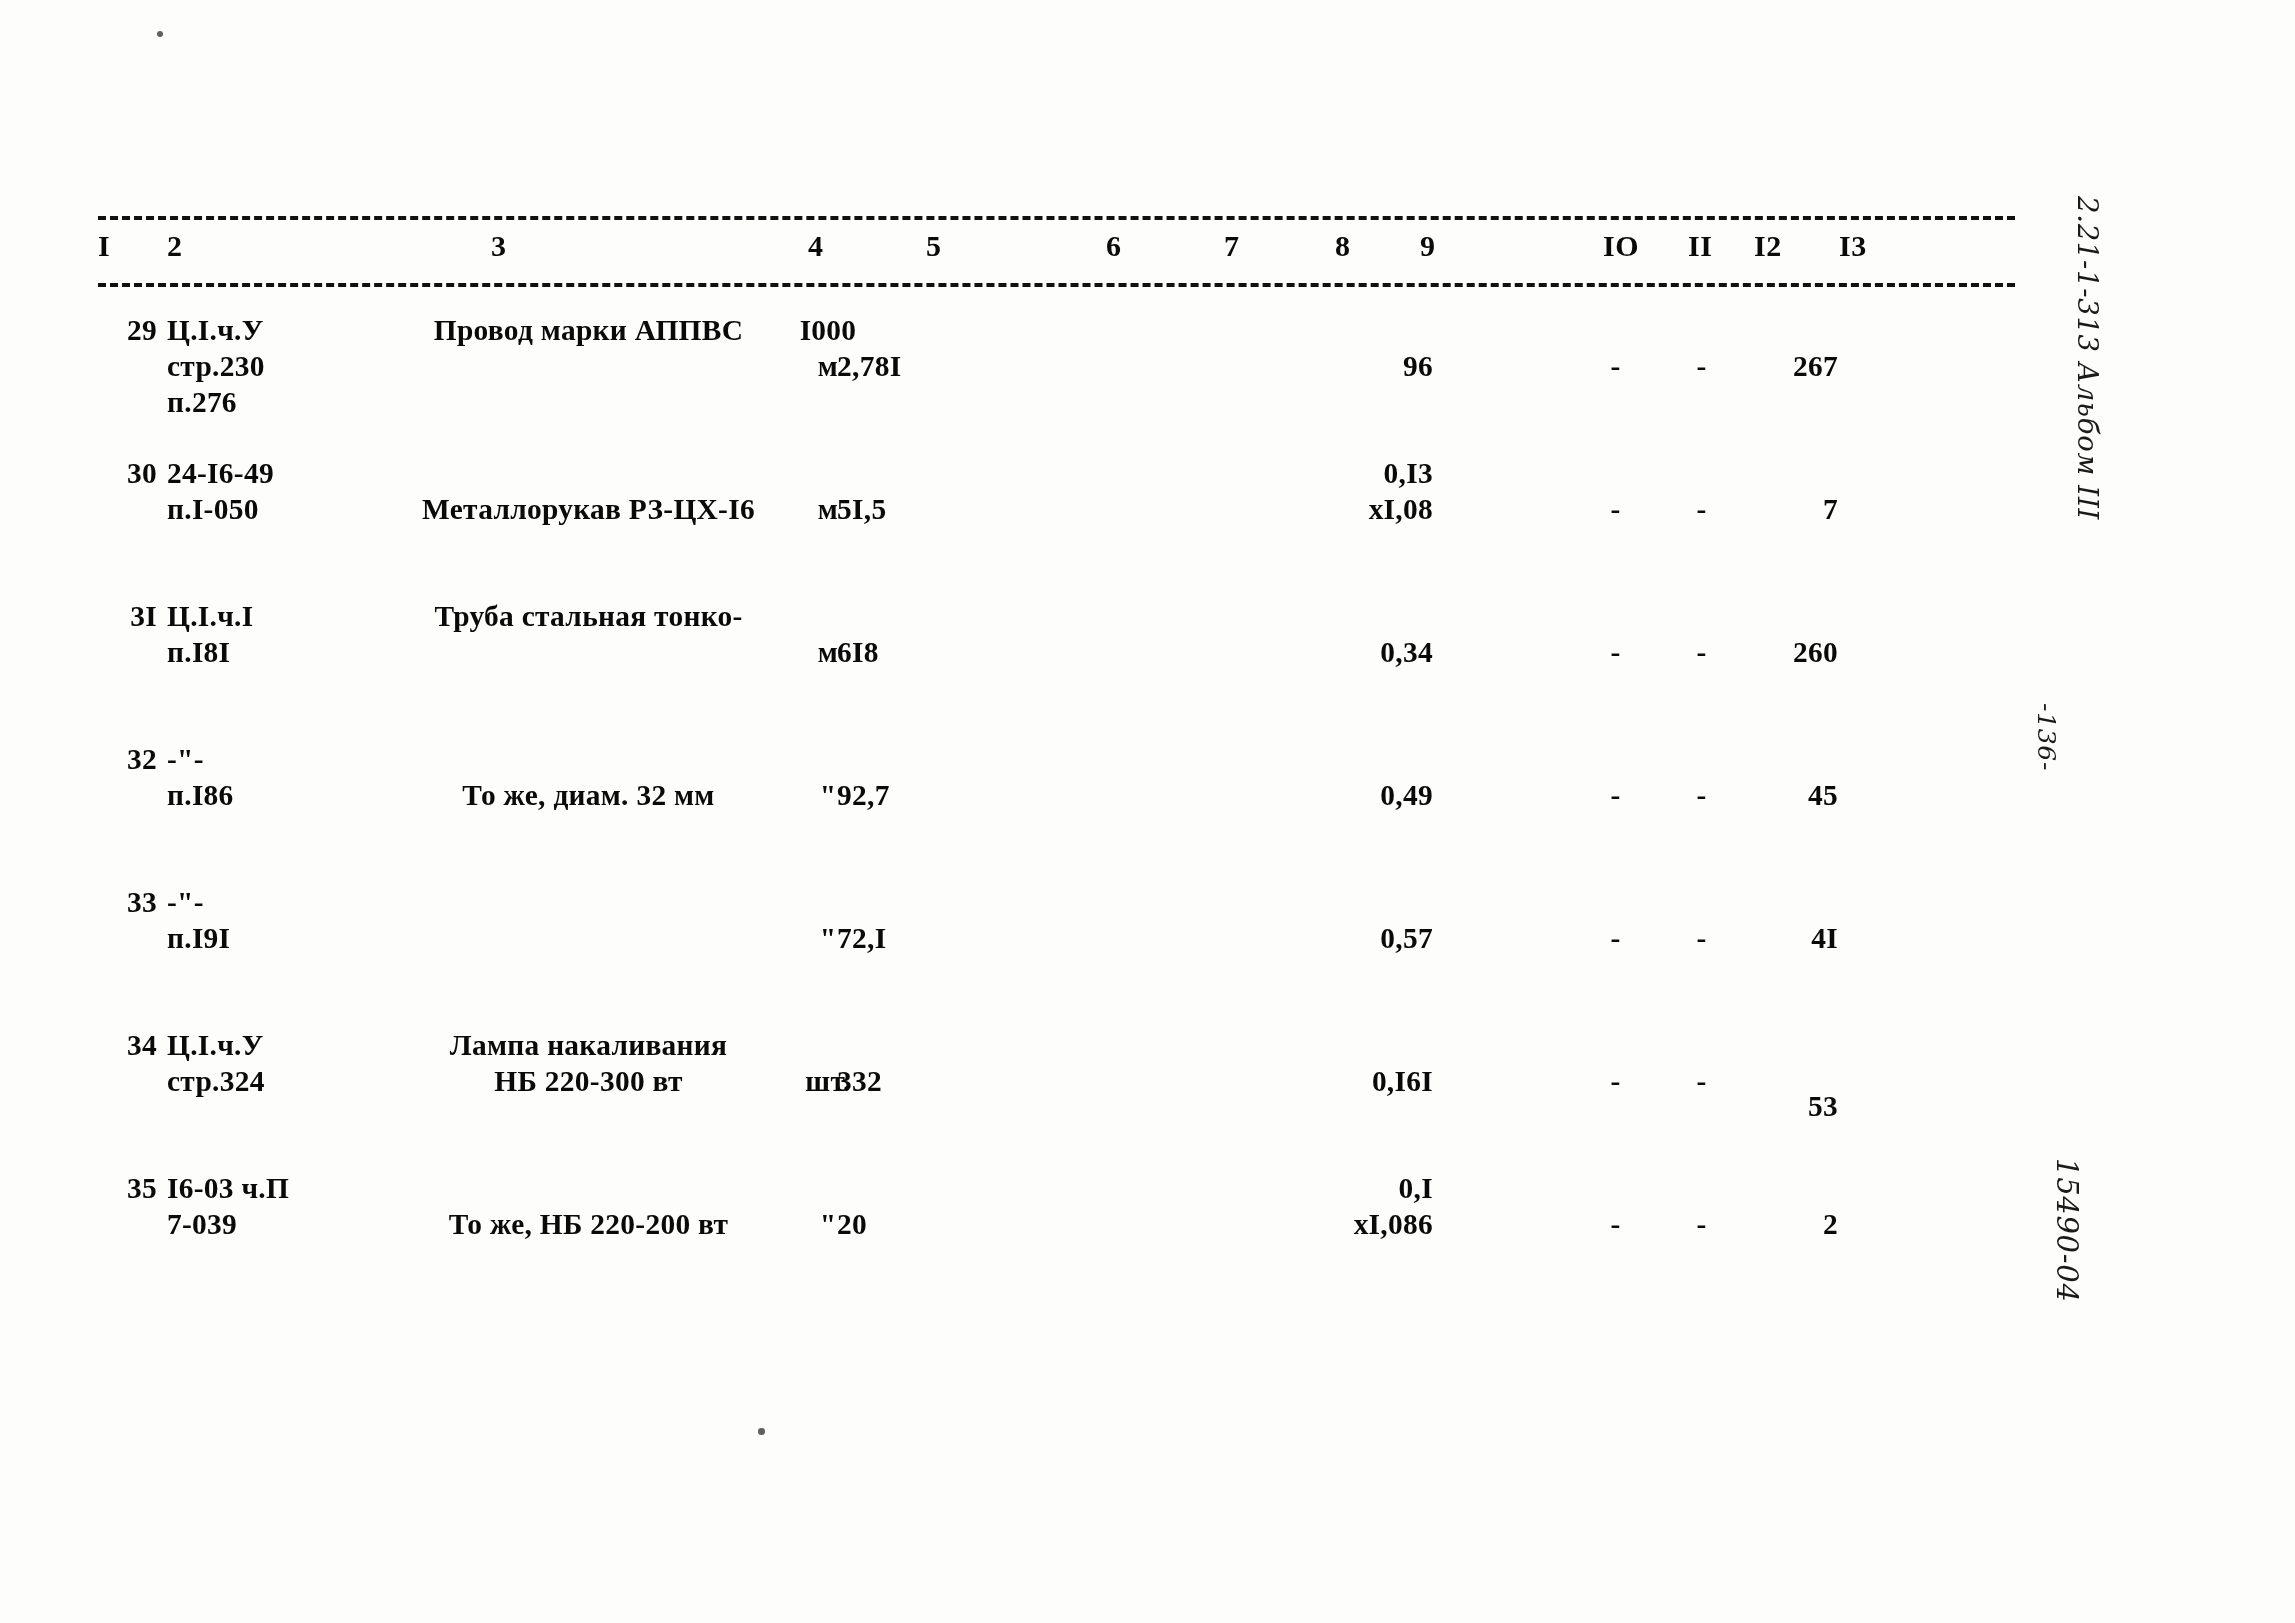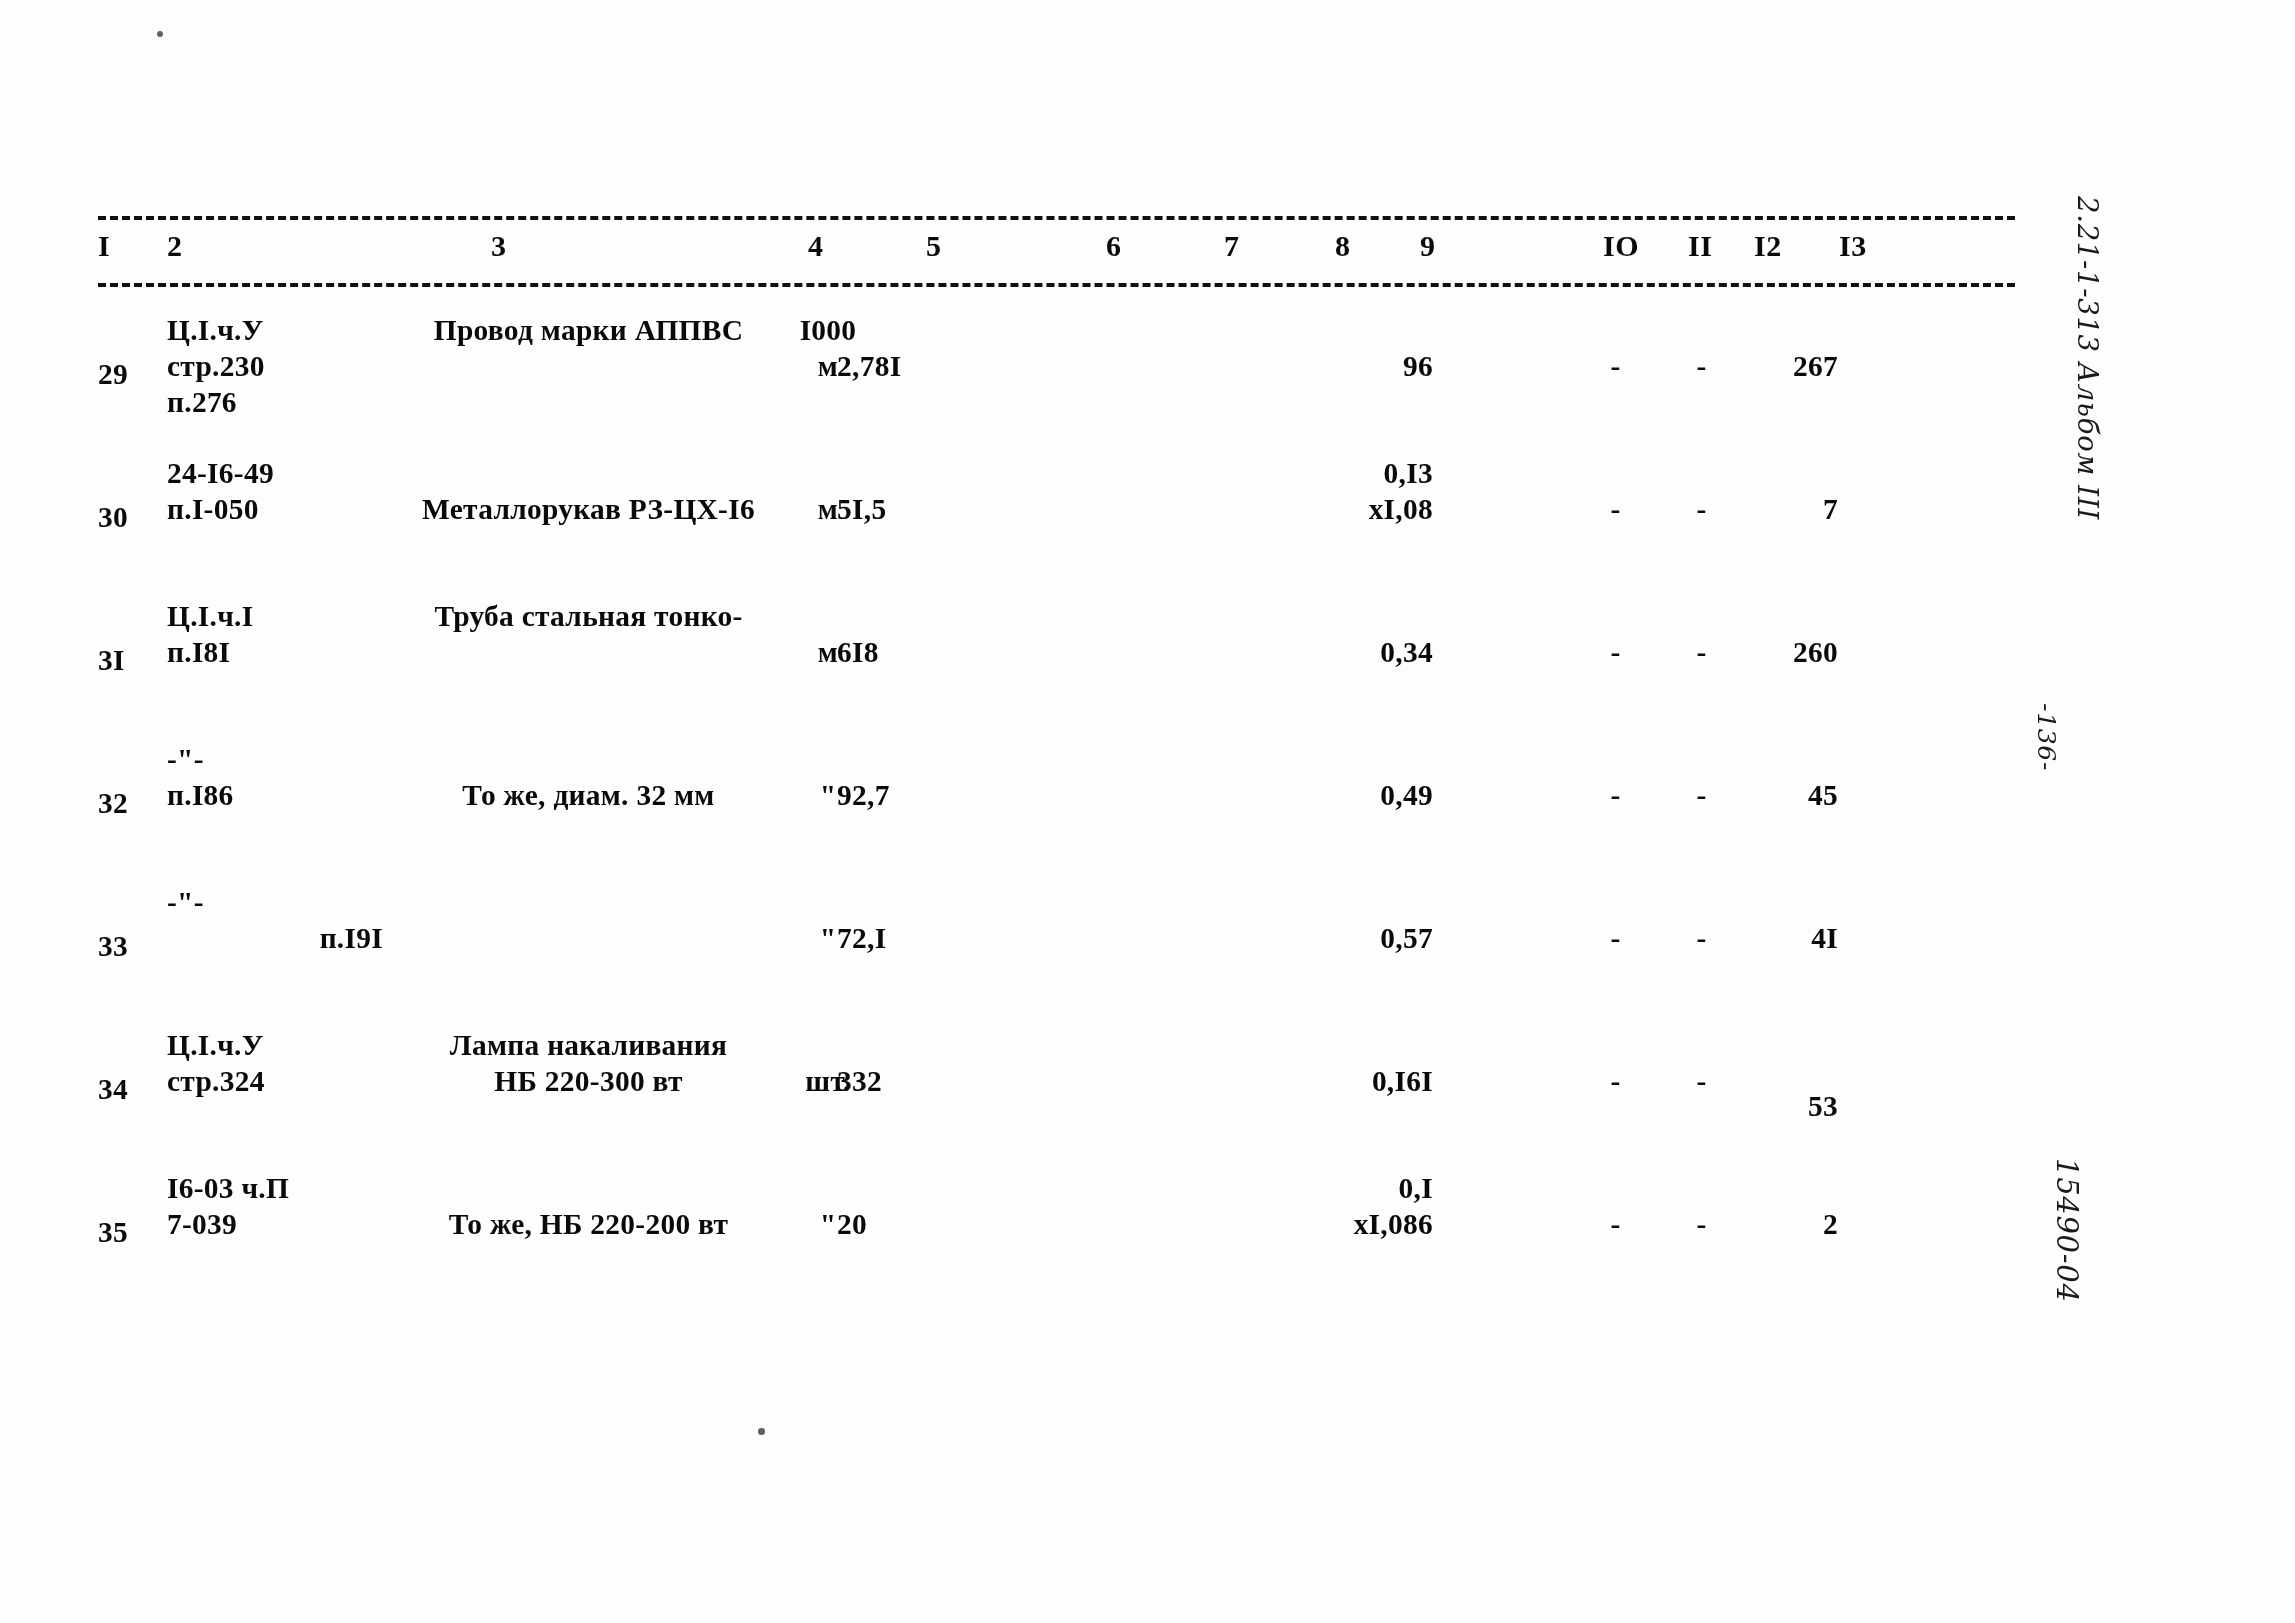--- a/index.html
+++ b/index.html
@@ -73,21 +73,21 @@
   }
   .cell {
     position: absolute;
     font-size: 29.4px;
     line-height: 1.22;
     font-weight: 700;
     white-space: pre;
     letter-spacing: 0.3px;
     font-family: "Liberation Serif", serif;
   }
-  .cell.c-num   { width: 59px;  text-align: left; margin-top: 44px; }
+  .cell.c-num   { width: 59px;  text-align: right; }
   .cell.c-code  { width: 216px; text-align: left; }
   .cell.c-name  { width: 471px; text-align: center; }
   .cell.c-unit  { width: 98px; text-align: center; }
   .cell.c-qty   { width: 151px; text-align: left; }
   .cell.c-9     { width: 151px; text-align: right; }
   .cell.c-dash  { width: 39px;  text-align: center; }
   .cell.c-12    { width: 98px; text-align: right; }
 
   
   .l0 { top: 0px; }
@@ -202,21 +202,21 @@
           <div class="cell c-unit l1" style="left: 681px;">"</div>
           <div class="cell c-qty l1" style="left: 739px;">92,7</div>
           <div class="cell c-9 l1" style="left: 1184px;">0,49</div>
           <div class="cell c-dash l1" style="left: 1498px;">-</div>
           <div class="cell c-dash l1" style="left: 1584px;">-</div>
           <div class="cell c-12 l1" style="left: 1642px;">45</div>
         </div>
         <div class="row">
           <div class="cell c-num l0" style="left: 0px;">33</div>
           <div class="cell c-code l0" style="left: 69px;">-"-</div>
-          <div class="cell c-code l1" style="left: 69px; text-align: right;">п.I9I</div>
+          <div class="cell c-code l1" style="left: 69px;">п.I9I</div>
           <div class="cell c-unit l1" style="left: 681px;">"</div>
           <div class="cell c-qty l1" style="left: 739px;">72,I</div>
           <div class="cell c-9 l1" style="left: 1184px;">0,57</div>
           <div class="cell c-dash l1" style="left: 1498px;">-</div>
           <div class="cell c-dash l1" style="left: 1584px;">-</div>
           <div class="cell c-12 l1" style="left: 1642px;">4I</div>
         </div>
         <div class="row">
           <div class="cell c-num l0" style="left: 0px;">34</div>
           <div class="cell c-code l0" style="left: 69px;">Ц.I.ч.У</div>

